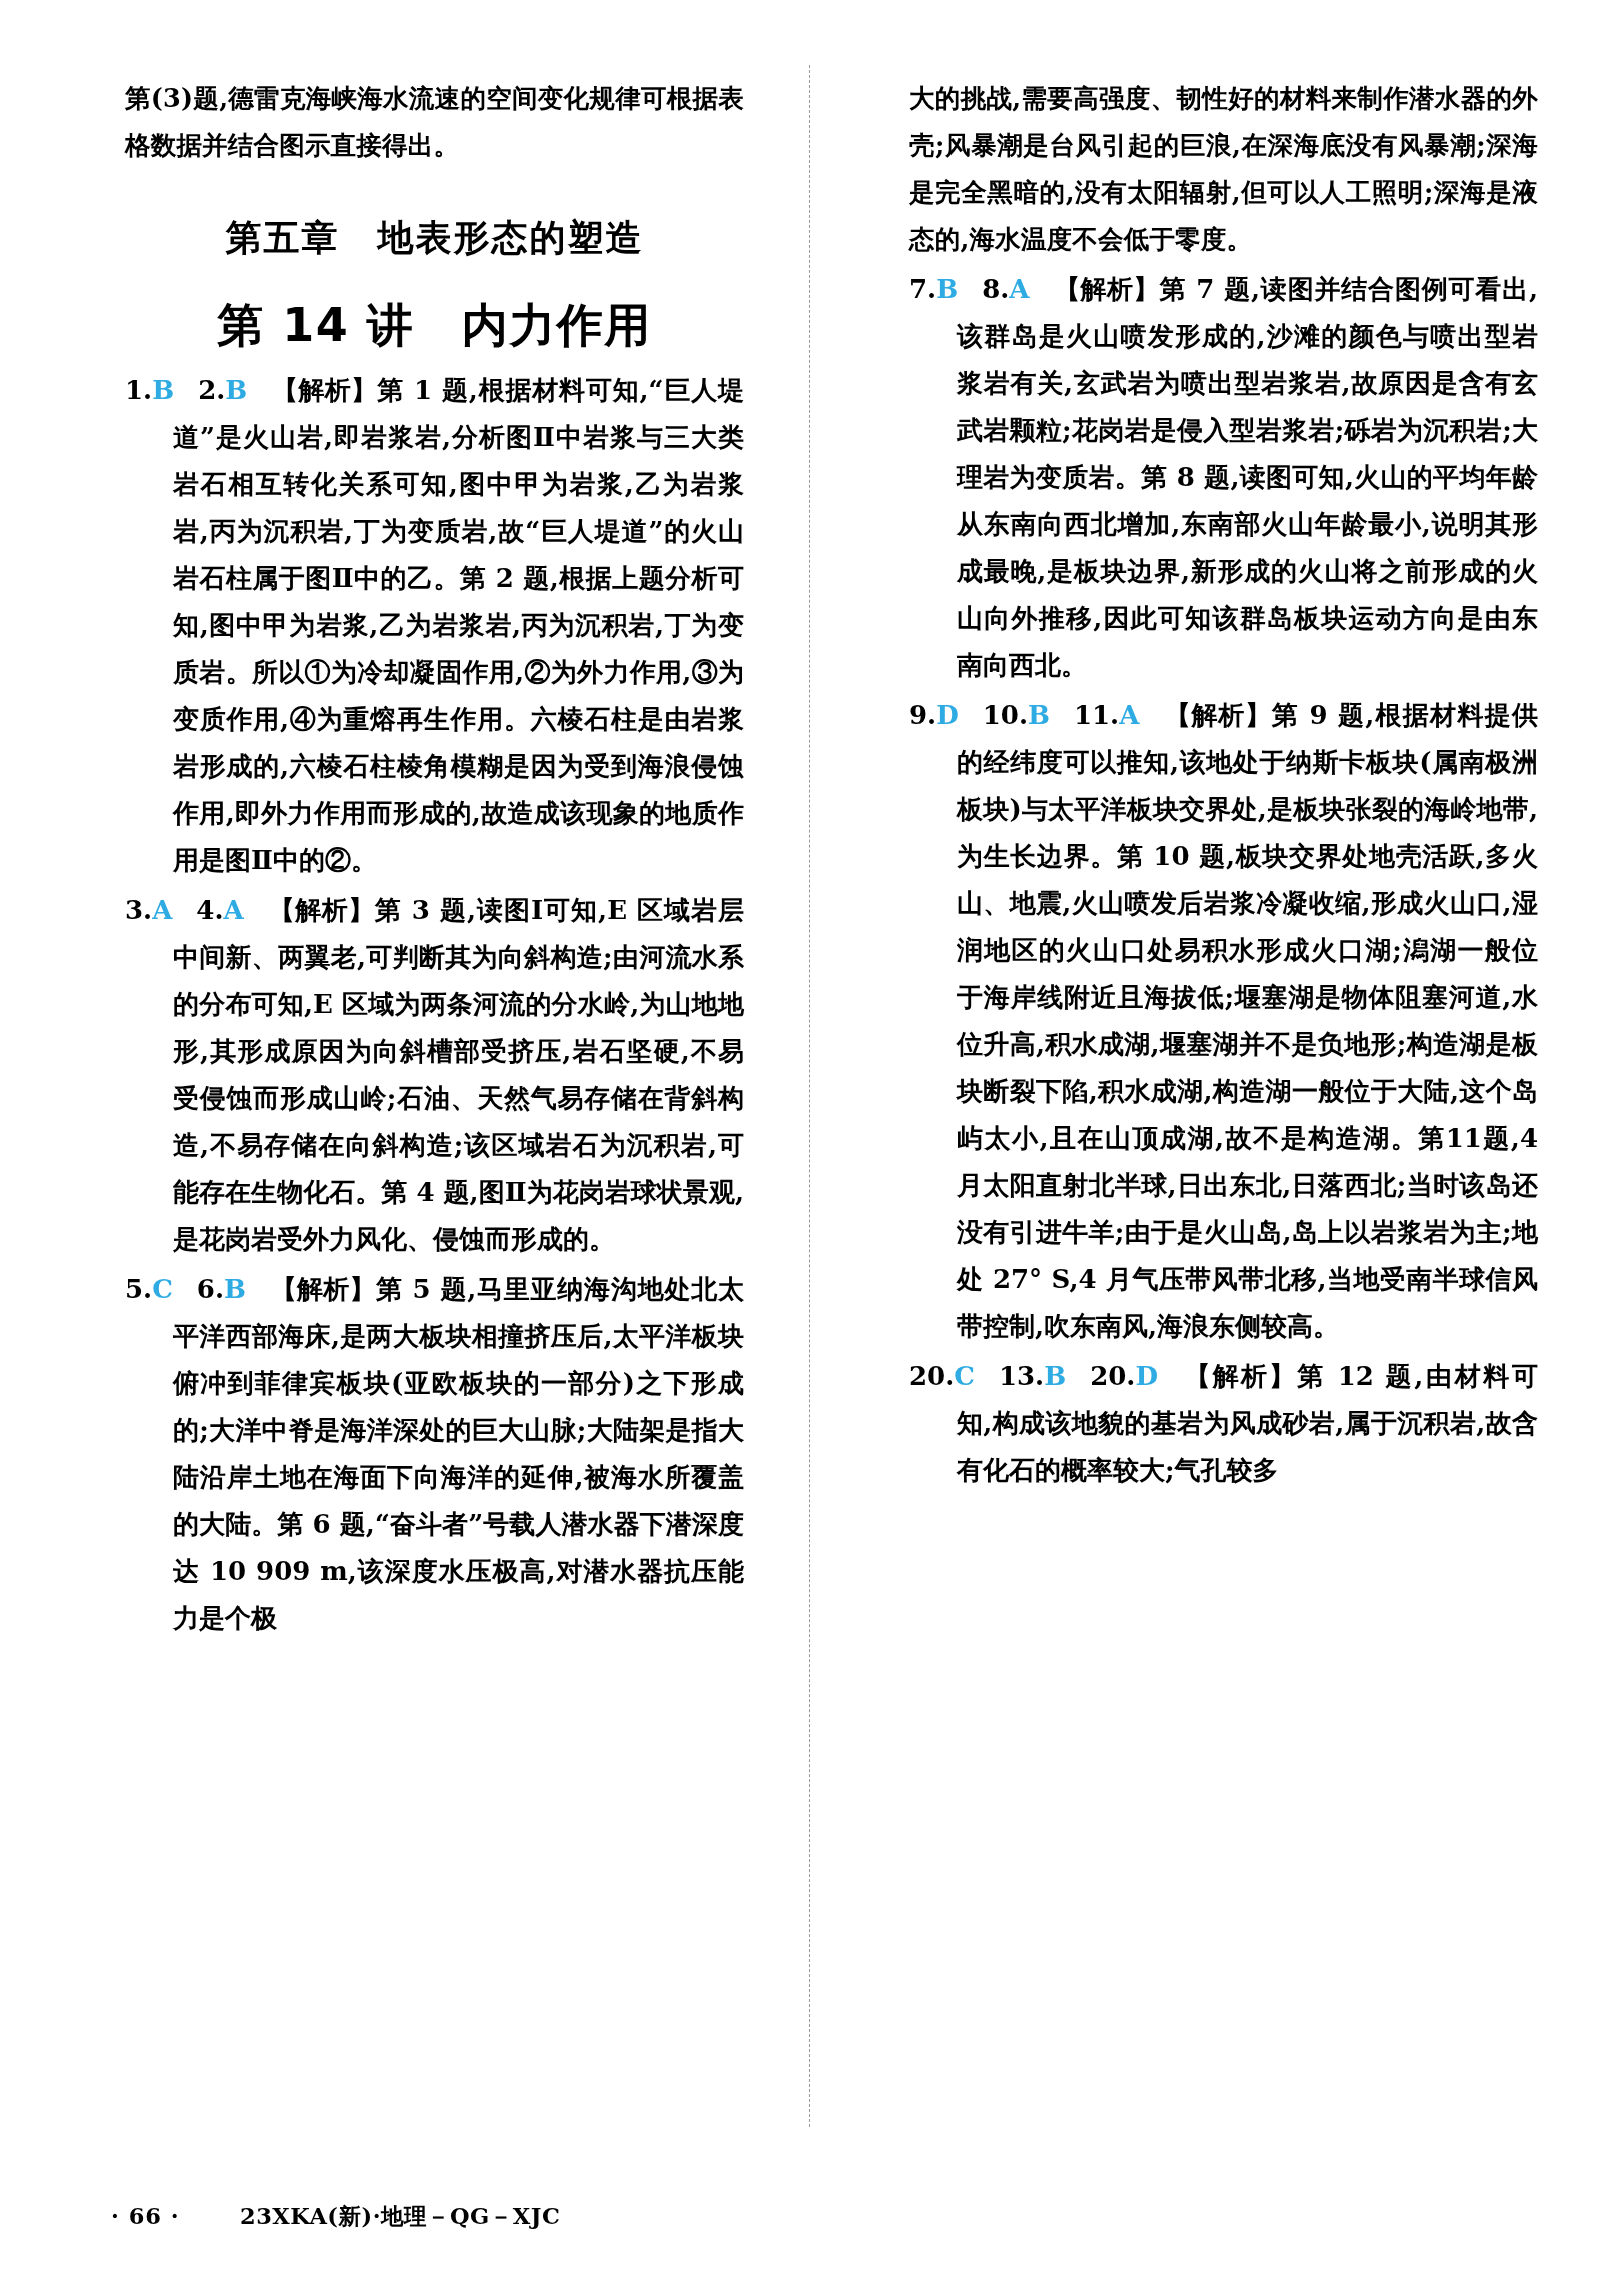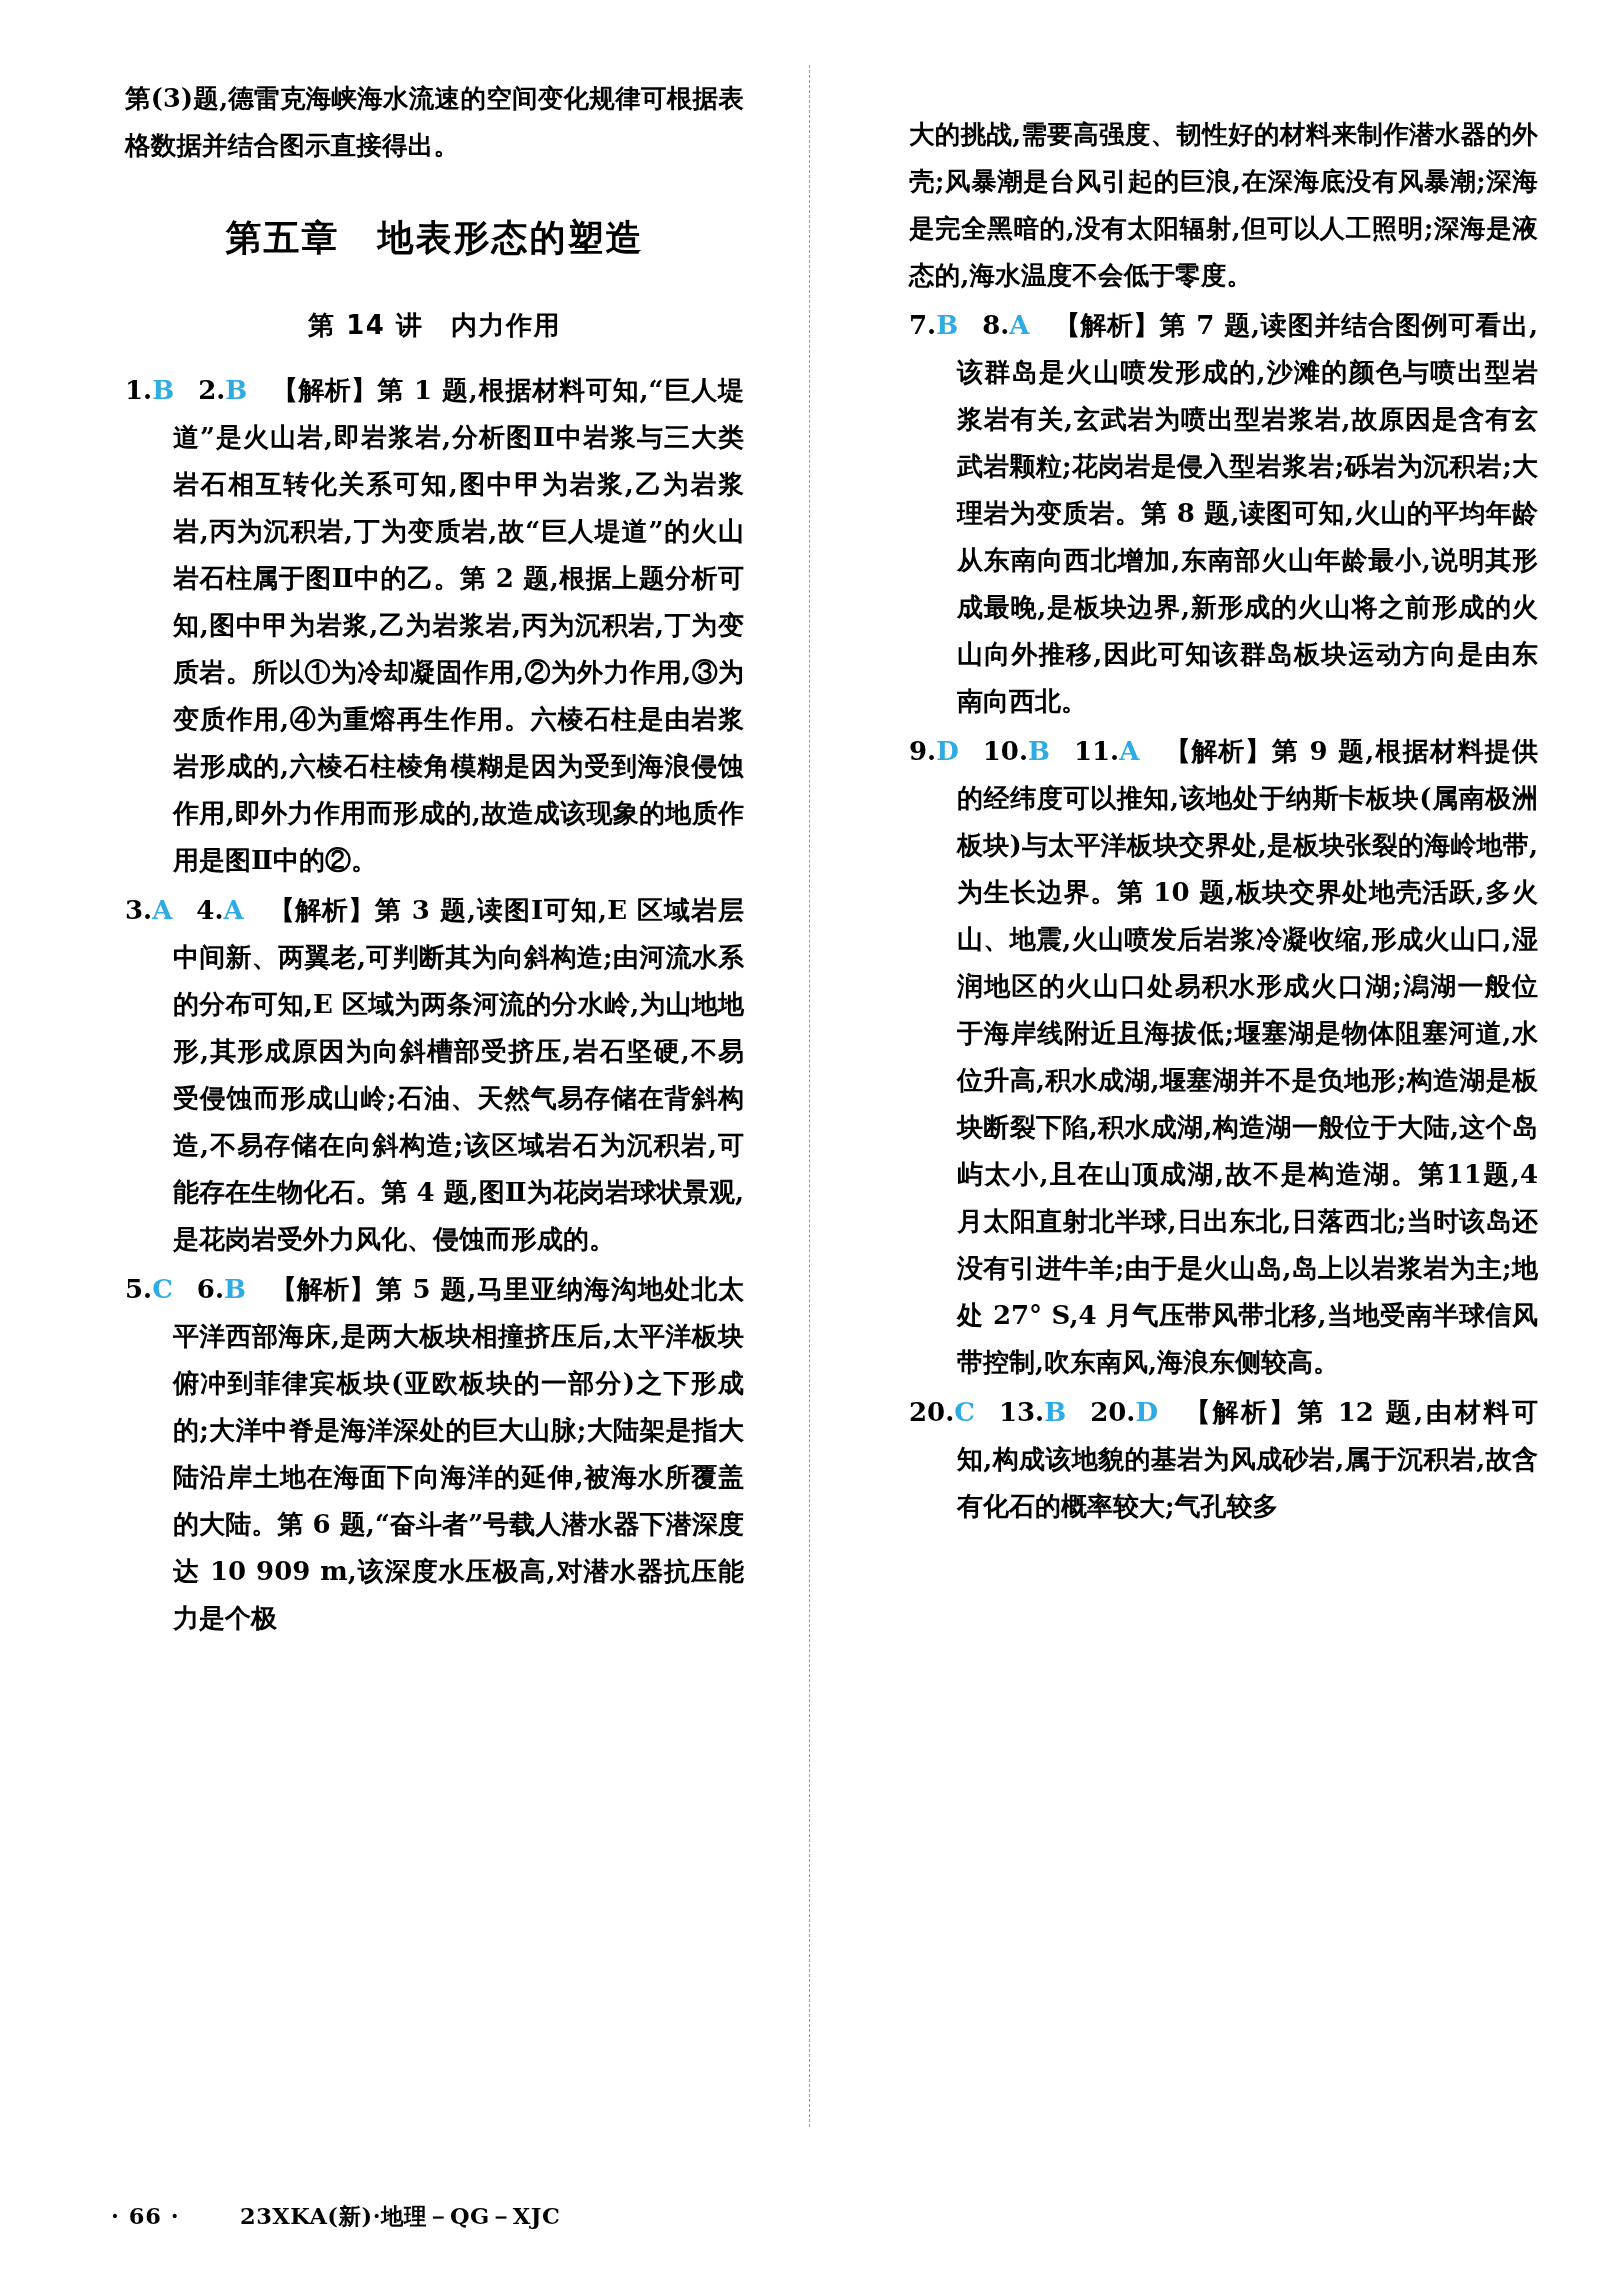--- a/index.html
+++ b/index.html
@@ -28,21 +28,20 @@
     display: flex;
     flex-direction: row;
   }
   .col {
     box-sizing: border-box;
     width: 809px;
     padding: 75px 65px 0 125px;
   }
   .col.right {
     padding: 75px 80px 0 100px;
-    margin-top: 36px;
   }
   .divider {
     position: absolute;
     left: 809px;
     top: 65px;
     height: 2062px;
     width: 0;
     border-left: 1.5px dashed #9a9a9a;
   }
 
@@ -84,21 +83,21 @@
     margin: 39px 0 0 0;
     font-size: 36px;
     line-height: 60px;
     text-align: center;
     font-weight: 800;
     letter-spacing: 2px;
     font-family: "DejaVu Sans", "Liberation Sans", sans-serif;
   }
   h2.lecture {
     margin: 32px 0 17px 0;
-    font-size: 26px;
+    font-size: 46px;
     line-height: 50px;
     text-align: center;
     font-weight: 800;
     letter-spacing: 1.5px;
     font-family: "DejaVu Sans", "Liberation Sans", sans-serif;
   }
   .sp-wide { display:inline-block; width: 24px; }
 
   
   .footer {

